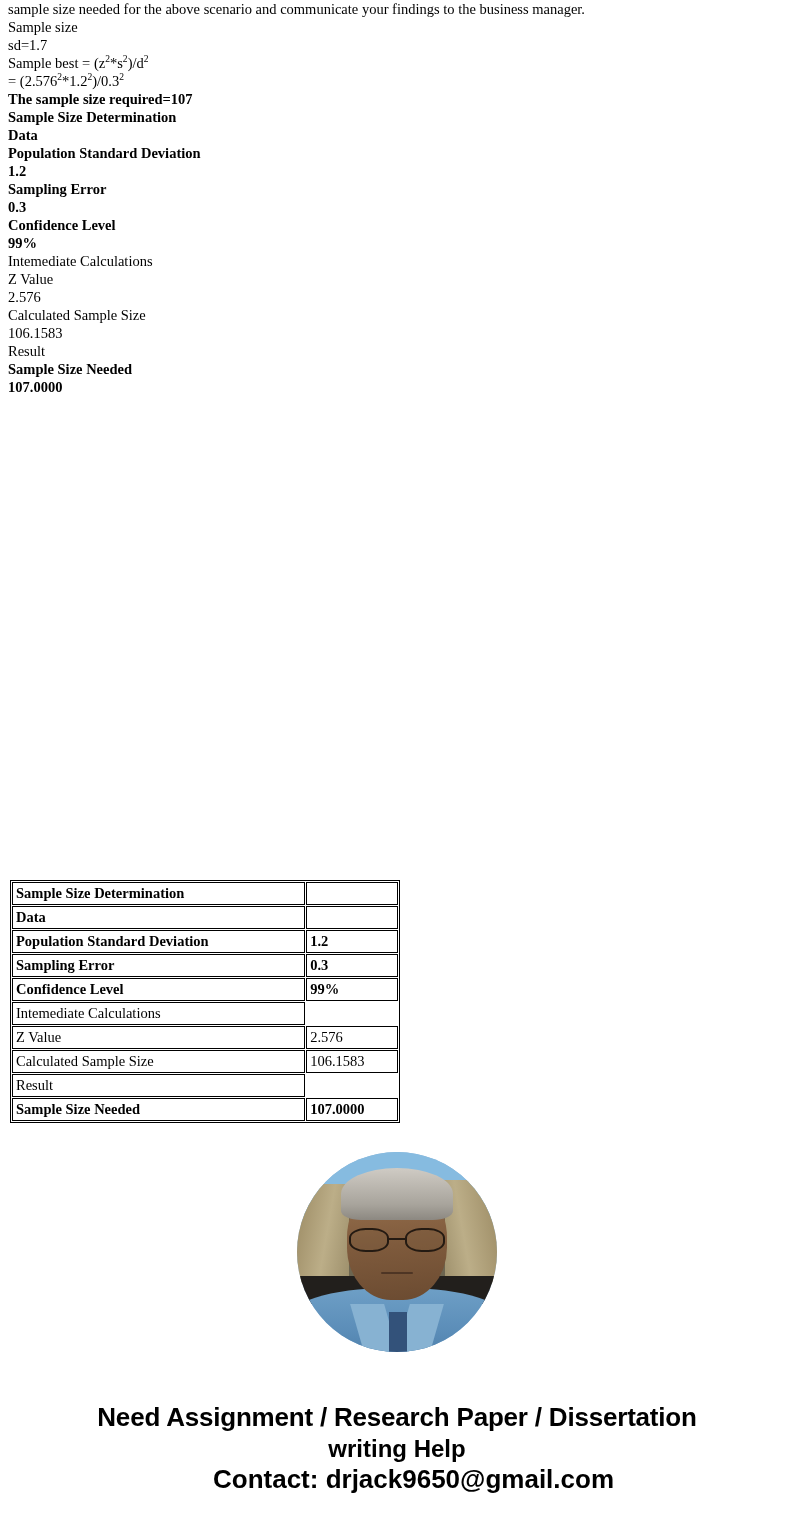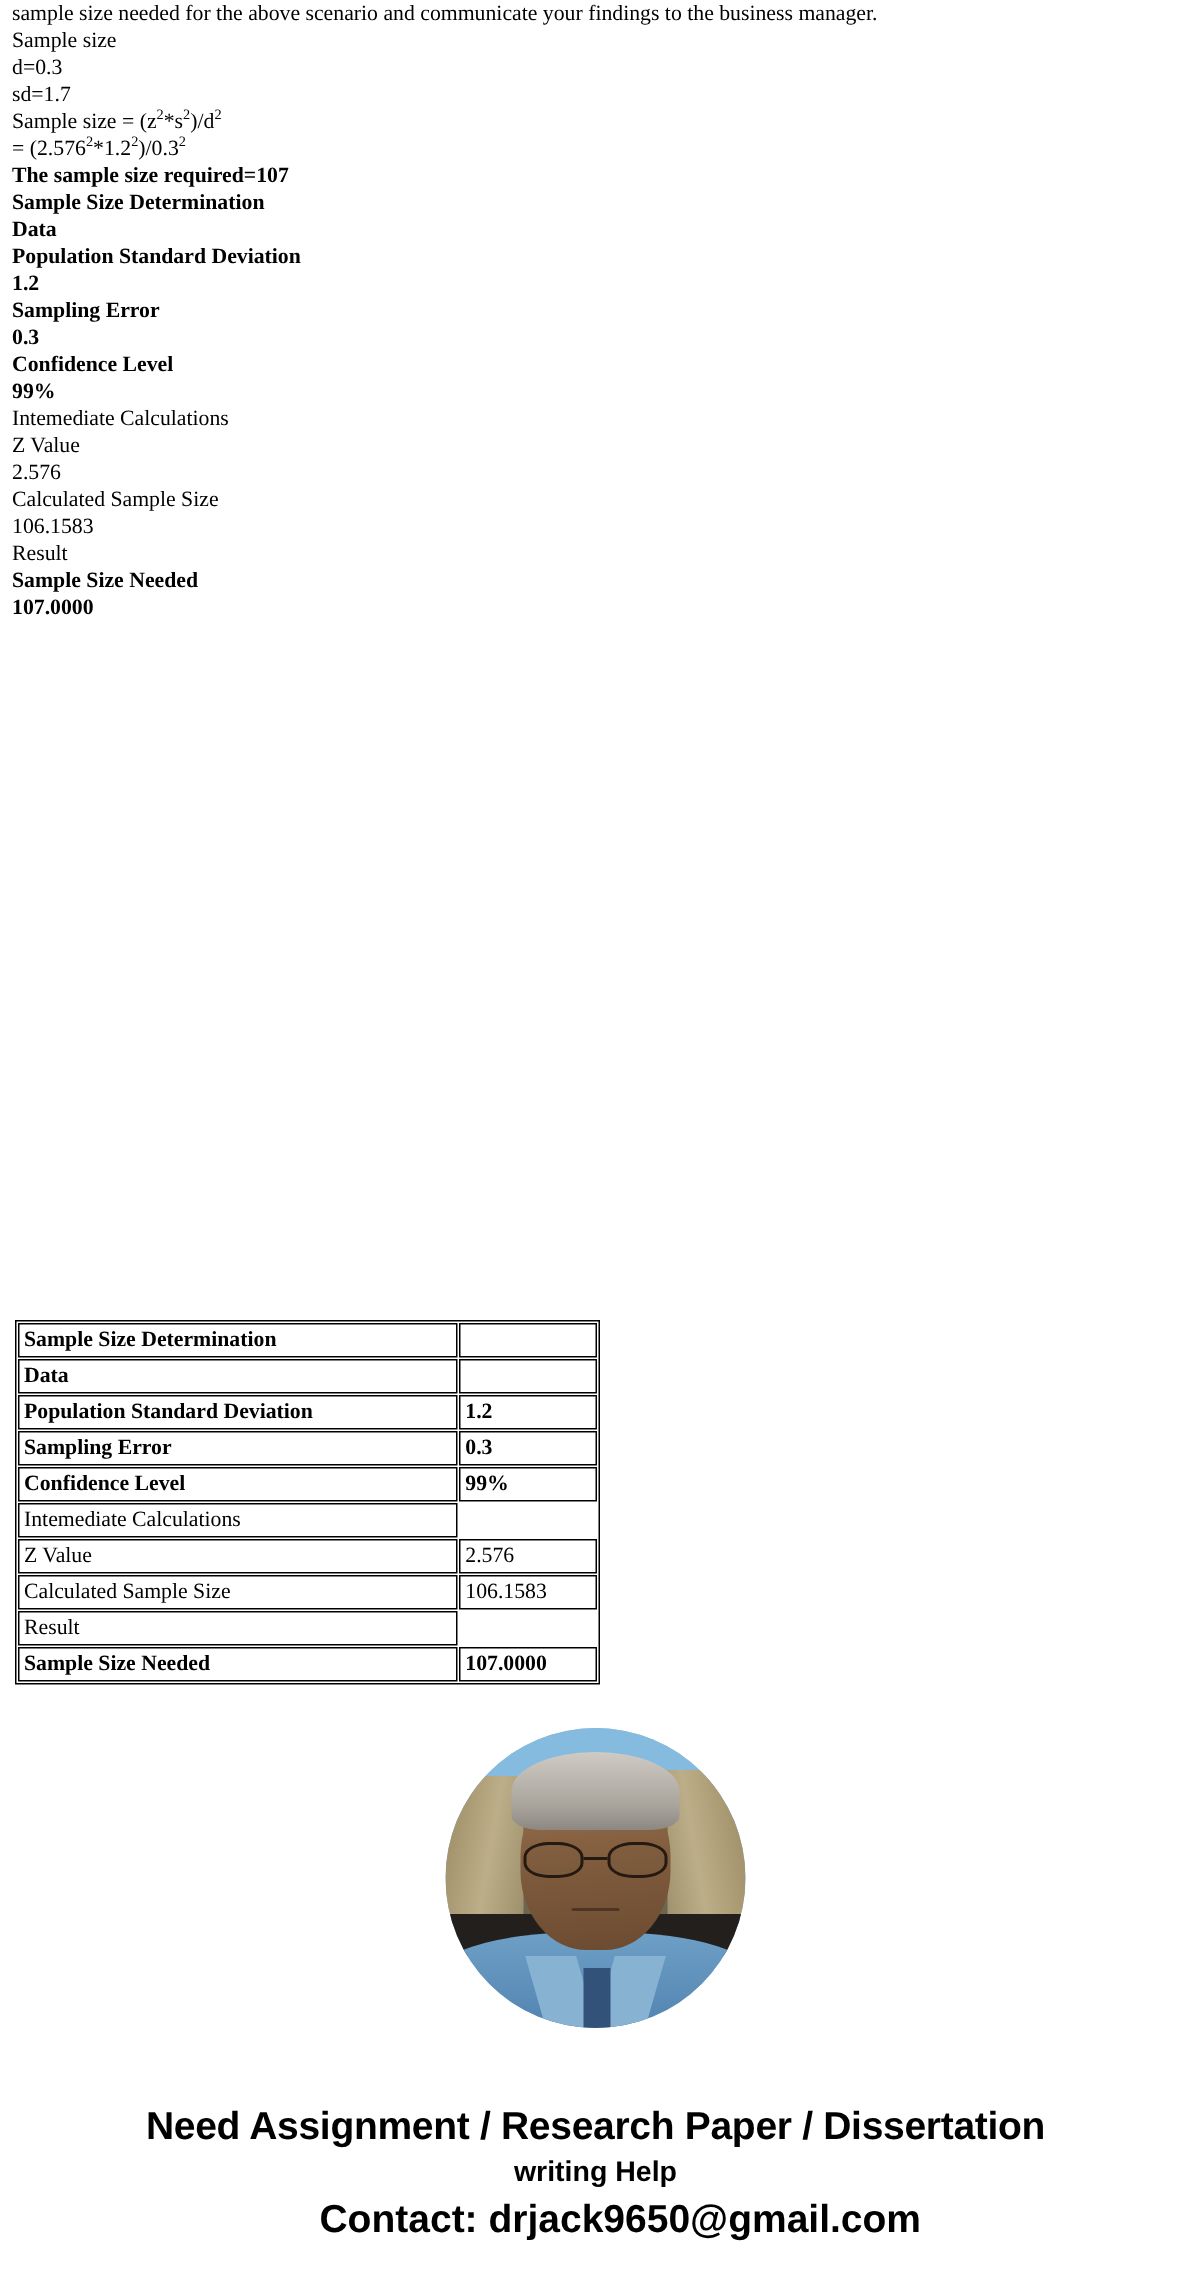--- a/index.html
+++ b/index.html
@@ -186,41 +186,40 @@
     font-family: "Liberation Sans", "DejaVu Sans", sans-serif;
     font-weight: bold;
     color: #000000;
   }
   .promo .line1 {
     font-size: 26px;
     line-height: 31px;
     letter-spacing: -0.2px;
   }
   .promo .line2 {
-    font-size: 19px;
+    font-size: 24px;
     line-height: 31px;
   }
   .promo .line3 {
     font-size: 26px;
     line-height: 31px;
     padding-left: 33px;
   }
 </style>
 </head>
 <body>
 
 <div class="prose">
 
   <p>your best guess for the population standard deviation, sigma, is 1.2 cups. How big of a sample do you need? Calculate the estimated sample size needed for the above scenario and communicate your findings to the business manager.</p>
 
   <p class="gap">Sample size</p>
-  <p class="gap">d=0.3</p>
   <p class="gap">sd=1.7</p>
 
-  <p class="gap"><span>Sample size = (z</span><sup>2</sup><span>*s</span><sup>2</sup><span>)/d</span><sup>2</sup></p>
+  <p class="gap"><span>Sample best = (z</span><sup>2</sup><span>*s</span><sup>2</sup><span>)/d</span><sup>2</sup></p>
 
   <p class="gap"><span>= (2.576</span><sup>2</sup><span>*1.2</span><sup>2</sup><span>)/0.3</span><sup>2</sup></p>
 
 
   <p class="gap b">The sample size required=107</p>
 
   <p class="gap b">Sample Size Determination</p>
   <p class="gap b">Data</p>
   <p class="gap b">Population Standard Deviation</p>
   <p class="gap b">1.2</p>

